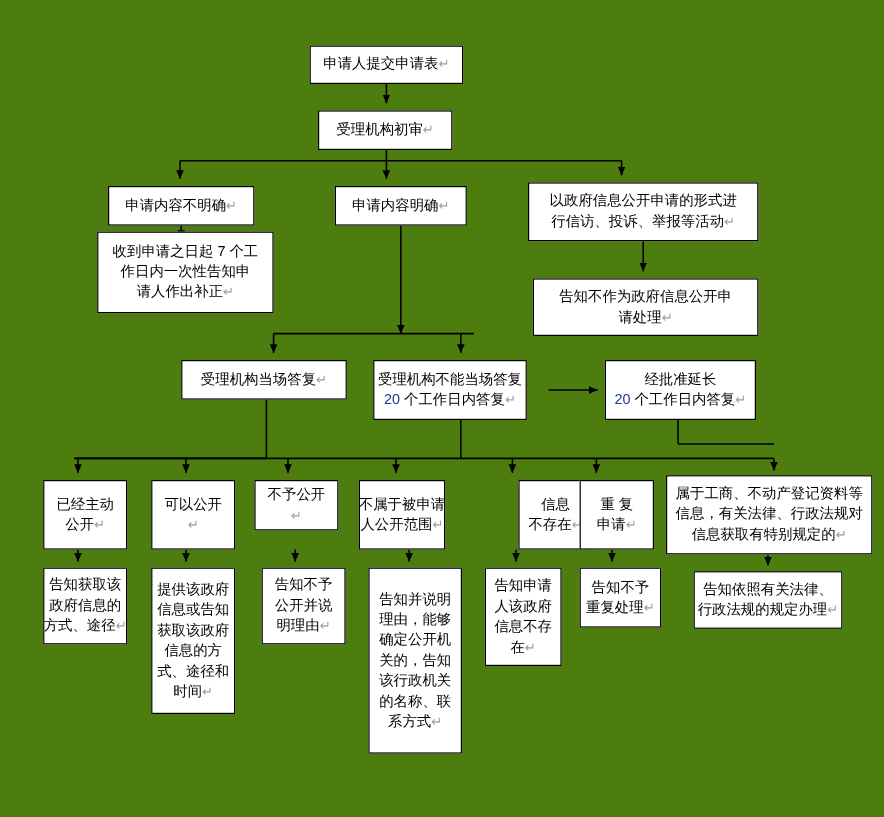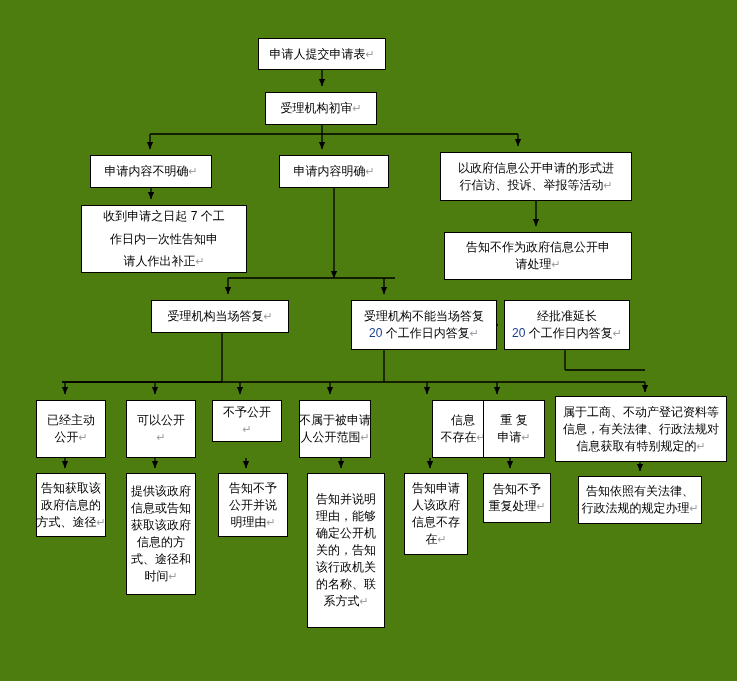--- a/index.html
+++ b/index.html
@@ -114,33 +114,33 @@
       <div class="node-box" style="left: 90px; top: 155px; width: 122px; height: 33px;">
         <span class="line">申请内容不明确<span class="pilcrow">↵</span></span>
       </div>
       <div class="node-box" style="left: 279px; top: 155px; width: 110px; height: 33px;">
         <span class="line">申请内容明确<span class="pilcrow">↵</span></span>
       </div>
       <div class="node-box" style="left: 440px; top: 152px; width: 192px; height: 49px;">
         <span class="line">以政府信息公开申请的形式进</span>
         <span class="line">行信访、投诉、举报等活动<span class="pilcrow">↵</span></span>
       </div>
-      <div class="node-box" style="left: 81px; top: 205px; width: 166px; height: 68px; justify-content: space-between;">
+      <div class="node-box" style="left: 81px; top: 193px; width: 147px; height: 68px;">
         <span class="line">收到申请之日起 7 个工</span>
         <span class="line">作日内一次性告知申</span>
         <span class="line">请人作出补正<span class="pilcrow">↵</span></span>
       </div>
       <div class="node-box" style="left: 444px; top: 232px; width: 188px; height: 48px;">
         <span class="line">告知不作为政府信息公开申</span>
         <span class="line">请处理<span class="pilcrow">↵</span></span>
       </div>
       <div class="node-box" style="left: 151px; top: 300px; width: 138px; height: 33px;">
         <span class="line">受理机构当场答复<span class="pilcrow">↵</span></span>
       </div>
-      <div class="node-box" style="left: 311px; top: 300px; width: 146px; height: 50px; margin-left: 40px;">
+      <div class="node-box" style="left: 311px; top: 300px; width: 128px; height: 50px;">
         <span class="line">受理机构不能当场答复</span>
         <span class="line"><span class="num">20</span> 个工作日内答复<span class="pilcrow">↵</span></span>
       </div>
       <div class="node-box" style="left: 504px; top: 300px; width: 126px; height: 50px;">
         <span class="line">经批准延长</span>
         <span class="line"><span class="num">20</span> 个工作日内答复<span class="pilcrow">↵</span></span>
       </div>
       <div class="node-box" style="left: 36px; top: 400px; width: 70px; height: 58px;">
         <span class="line">已经主动</span>
         <span class="line">公开<span class="pilcrow">↵</span></span>

